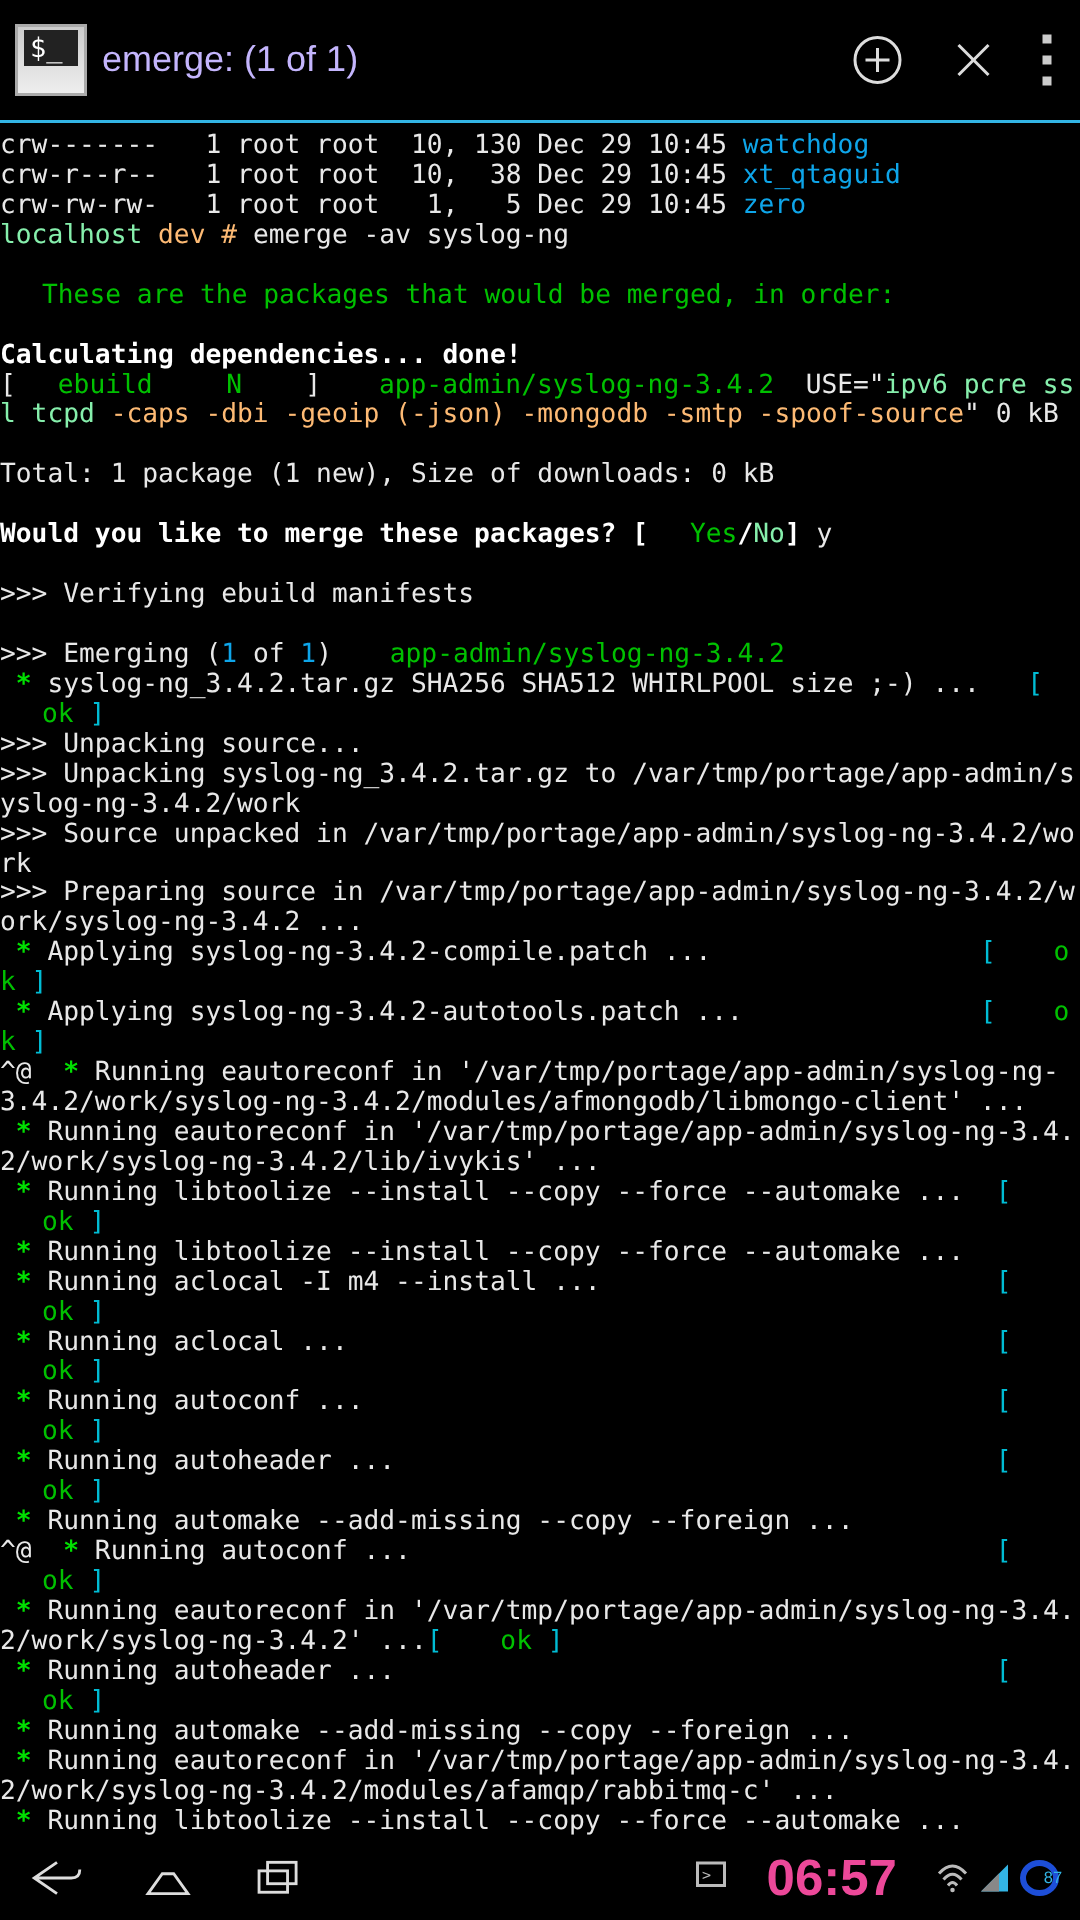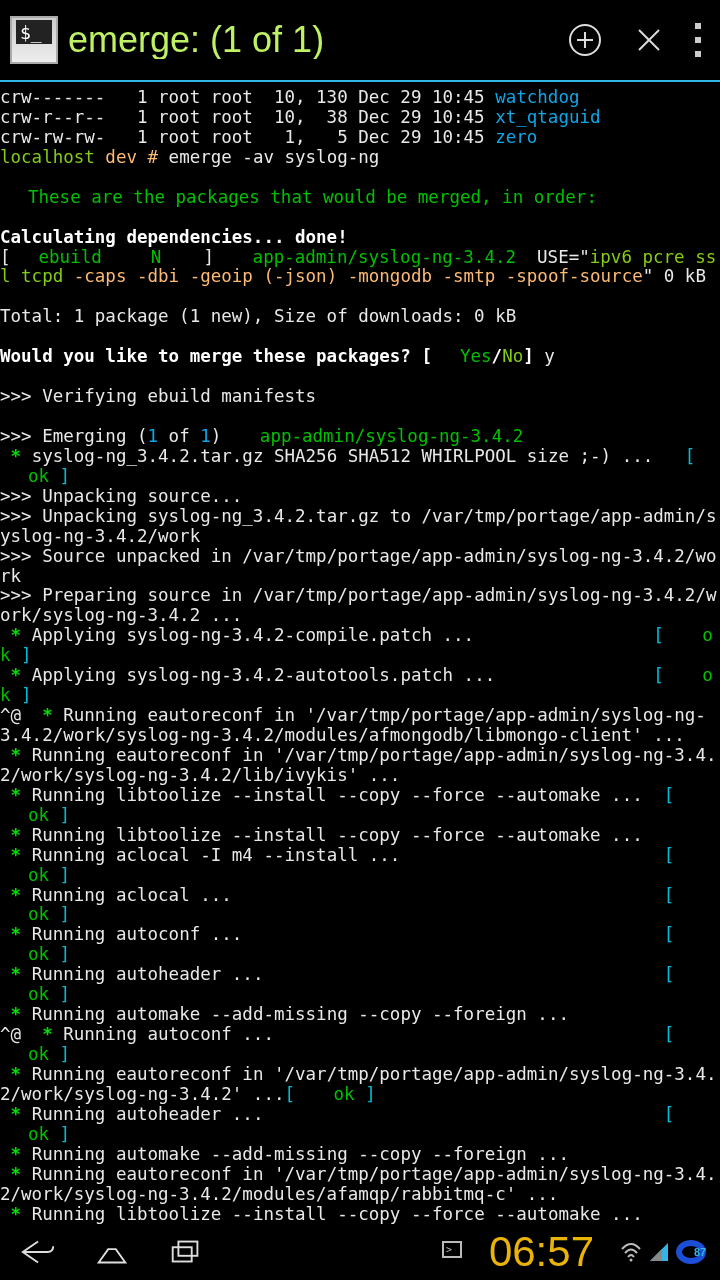--- a/index.html
+++ b/index.html
@@ -27,51 +27,51 @@
     background: linear-gradient(#ccc,#eee);
     border: 2px solid #aaa;
     display:flex; align-items:flex-start; justify-content:flex-start;
     color:#fff; font-size:18px; padding:2px 4px;
     background-color:#222;
   }
   .term-icon-inner {
     background:#222; color:#fff; width:100%; height:60%;
     display:flex; align-items:flex-start; padding:2px 4px;
   }
-  .title-block { flex:1; color:#bef264; font-family: sans-serif; font-size:36px; line-height:1.05; overflow:hidden; }
+  .title-block { flex:1; color:#c4b5fd; font-family: sans-serif; font-size:24px; line-height:1.05; overflow:hidden; }
   .title-line2 { white-space:nowrap; }
   .dropdown-tri {
     width:0;height:0;border-left:10px solid transparent;border-right:10px solid transparent;border-top:12px solid #888;display:inline-block;margin-left:6px;vertical-align:middle;
   }
   .top-btn { width:54px; height:54px; display:flex;align-items:center;justify-content:center; color:#eee; }
   .top-btn svg { width:36px;height:36px;stroke:#ddd;stroke-width:2;fill:none; }
   .top-menu { width:24px; display:flex; flex-direction:column; gap:8px; align-items:center; padding:0 10px;}
   .dot{width:6px;height:6px;background:#ccc;border-radius:0;}
   .terminal {
     padding: 6px 0px 0 0px;
     white-space: pre;
     line-height: 1.14;
     letter-spacing: 0px;
   }
   .terminal .line { white-space: pre-wrap; word-break: break-all; }
-  .w{color:#e8e8e8;} .y{color:#0ea5e9;} .g{color:#00c000;margin-left:28px;} .r{color:#84cc16;}
+  .w{color:#e8e8e8;} .y{color:#0ea5e9;} .g{color:#00c000;margin-left:28px;} .r{color:#86efac;}
   .b{color:#fdba74;} .c{color:#00bcd4;} .bw{color:#fff;font-weight:bold;text-align:right;}
   .gb{color:#00e000;font-weight:bold;}
   .navbar {
     position:absolute; bottom:0; left:0; right:0; height:56px;
     background:#000; display:flex; align-items:center;
     padding: 0 14px; gap: 26px;
   }
   .navbtn { width:48px;height:40px;display:flex;align-items:center;justify-content:center; }
   .navbtn svg{width:38px;height:30px;stroke:#ddd;stroke-width:2;fill:none;}
   .nav-spacer{flex:1;}
-  .clock{color:#eab308;font-family:sans-serif;font-size:42px;font-weight:400;}
+  .clock{color:#ec4899;font-family:sans-serif;font-size:34px;font-weight:700;}
   .status-ic{display:flex;gap:6px;align-items:center;}
   .status-ic svg{width:22px;height:22px;}
-  .batt{width:24px;height:24px;border:6px solid #1d4ed8;border-radius:50%;display:flex;align-items:center;justify-content:center;color:#33b5e5;font-size:11px;font-family:sans-serif;font-weight:bold;padding-left:18px;}
+  .batt{width:24px;height:24px;border:4px solid #1d4ed8;border-radius:50%;display:flex;align-items:center;justify-content:center;color:#33b5e5;font-size:11px;font-family:sans-serif;font-weight:normal;padding-left:18px;}
 </style>
 </head>
 <body>
 
 <div class="topbar">
   <div class="term-icon">
     <div class="term-icon-inner">$_</div>
   </div>
   <div class="title-block">
     <div>emerge: (1 of 1)</div>

